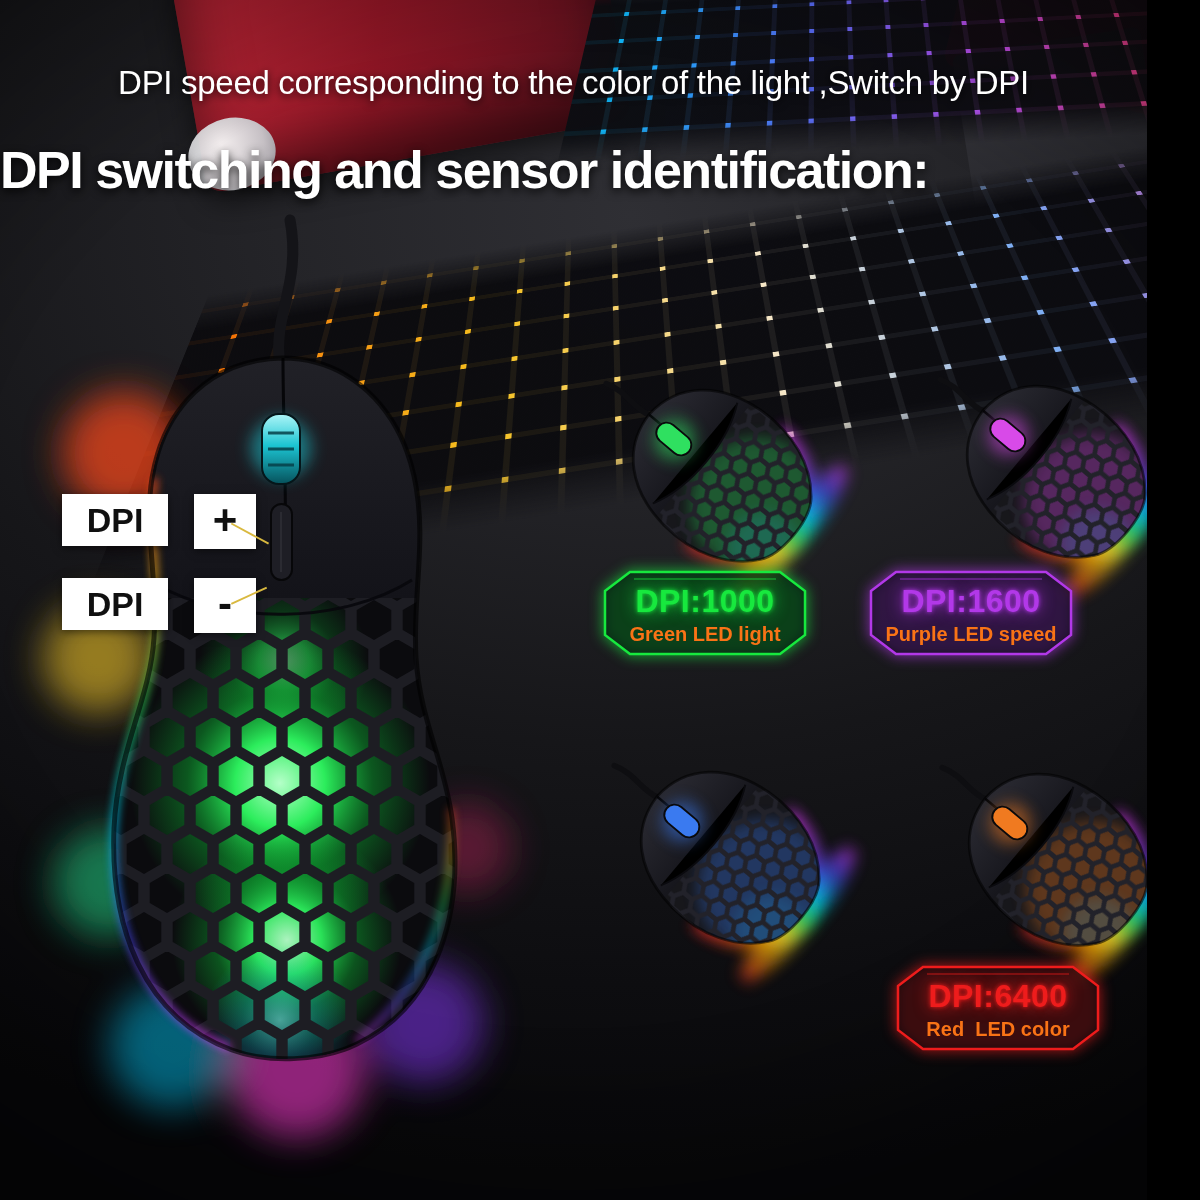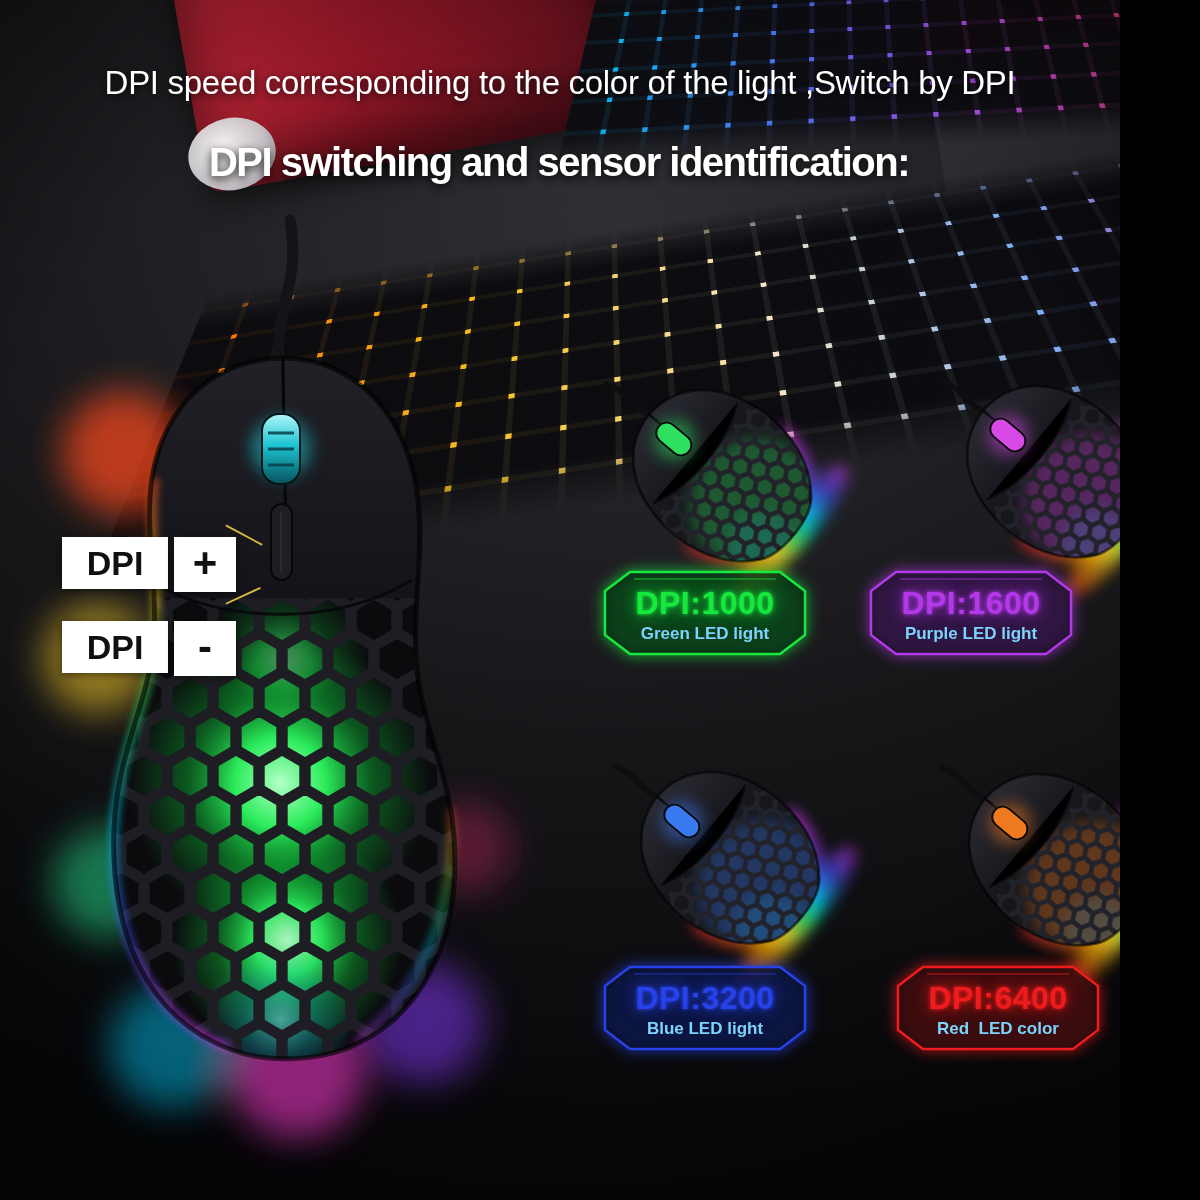--- a/index.html
+++ b/index.html
@@ -1,18 +1,18 @@
 <!DOCTYPE html>
 <html><head>
 <meta charset="utf-8">
 <style>
   html,body{margin:0;padding:0;background:#000;}
   .canvas{
     position:relative;width:1120px;height:1200px;overflow:hidden;
-    background:#0c0c0e;font-family:"Liberation Sans",sans-serif;
+    background:#0c0c0e;font-family:"Liberation Sans",sans-serif;padding-left:27px;
   }
   
   .desk{position:absolute;inset:0;z-index:0;
     background:radial-gradient(120% 80% at 55% 18%, #2f2f34 0%, #232327 28%, #161619 55%, #0d0d10 80%, #08080a 100%);}
   .red-pad{position:absolute;left:185px;top:-70px;width:430px;height:228px;z-index:1;
     transform:rotate(-10deg);border-radius:16px;
     background:linear-gradient(105deg,#c22738 0%,#8e1625 45%,#55101b 100%);
     box-shadow:inset 0 -30px 60px rgba(0,0,0,.55), 0 10px 30px rgba(0,0,0,.6);}
   .red-corner{position:absolute;right:-50px;top:-55px;width:240px;height:150px;z-index:1;
     transform:rotate(14deg);border-radius:12px;
@@ -36,28 +36,28 @@
     transform:rotate(-3deg) perspective(700px) rotateX(35deg);
     background-image:
       repeating-linear-gradient(90deg, rgba(10,10,14,.9) 0 34px, rgba(10,10,14,0) 34px 39px),
       repeating-linear-gradient(0deg, rgba(13,13,17,.9) 0 30px, rgba(13,13,17,0) 30px 35px),
       linear-gradient(90deg,#00c8ff 0%,#5a6eff 40%,#c850ff 70%,#ff3c78 100%);}
   .vignette{position:absolute;inset:0;z-index:3;pointer-events:none;
     background:radial-gradient(90% 70% at 50% 45%, transparent 58%, rgba(0,0,0,.55) 100%);}
   
   .subtitle{position:absolute;left:0;right:0;top:64px;z-index:6;text-align:center;color:#fff;
     font-size:33px;font-weight:400;letter-spacing:-.3px;text-shadow:0 2px 8px rgba(0,0,0,.85);}
-  .title{position:absolute;left:0;right:2px;top:140px;z-index:6;text-align:center;color:#fff;
-    font-size:40px;font-weight:700;letter-spacing:-1.5px;text-shadow:0 3px 10px rgba(0,0,0,.85);}
+  .title{position:absolute;left:0;right:2px;top:140px;z-index:6;text-align:left;color:#fff;
+    font-size:52px;font-weight:700;letter-spacing:-1.5px;text-shadow:0 3px 10px rgba(0,0,0,.85);}
   
   .big-mouse{position:absolute;left:52px;top:218px;width:460px;height:872px;z-index:5;}
   .big-mouse svg{width:100%;height:100%;display:block;overflow:visible;}
   .defs-svg{position:absolute;width:0;height:0;}
   
-  .callout{position:absolute;left:62px;z-index:7;display:flex;gap:6px;margin-top:43px;}
+  .callout{position:absolute;left:62px;z-index:7;display:flex;gap:26px;}
   .callout-plus{top:494px;}
   .callout-minus{top:578px;}
   .co-box{background:#fff;color:#101010;width:106px;height:52px;display:flex;align-items:center;
     justify-content:center;font-size:34px;font-weight:700;box-shadow:0 2px 8px rgba(0,0,0,.5);}
   .co-sign{width:62px;font-size:42px;padding-bottom:3px;}
   .callout-lines{position:absolute;inset:0;width:100%;height:100%;z-index:7;pointer-events:none;}
   .callout-lines path{stroke:var(--line,#d9b93f);stroke-width:2;fill:none;}
   
   .mini-mouse{position:absolute;width:310px;height:300px;z-index:5;}
   .mini-mouse svg{width:100%;height:100%;display:block;overflow:visible;transform:rotate(-50deg);}
@@ -72,21 +72,21 @@
   .p3{left:600px;top:958px;}
   .p4{left:893px;top:958px;text-align:center;}
   .plate-frame{position:absolute;inset:0;width:100%;height:100%;overflow:visible;
     filter:drop-shadow(0 0 7px currentColor);}
   .pf-main{fill:rgba(4,8,12,.62);stroke:currentColor;stroke-width:2.5;}
   .pf-accent{fill:none;stroke:currentColor;stroke-width:1.5;opacity:.5;}
   .plate-text{position:absolute;inset:0;display:flex;flex-direction:column;align-items:center;
     justify-content:center;padding-top:4px;}
   .plate-dpi{font-size:32px;font-weight:700;line-height:1;letter-spacing:.5px;
     text-shadow:0 0 16px currentColor, 0 0 4px currentColor;}
-  .plate-led{font-size:17px;font-weight:700;color:#7dd3fc;margin-top:6px;line-height:1.1;white-space:pre;}
+  .plate-led{font-size:20px;font-weight:700;color:#f97316;margin-top:6px;line-height:1.1;white-space:pre;}
 </style>
 </head>
 <body>
 
 <div class="canvas">
 
   <div class="desk"></div>
   <div class="red-pad"></div>
   <div class="red-corner"></div>
   <div class="desk-right"></div>
@@ -281,31 +281,21 @@
       <div class="plate-led">Green LED light</div>
     </div>
   </div>
   <div class="plate p2" style="--c: #b238e8;">
     <svg class="plate-frame" viewBox="0 0 210 100">
       <path class="pf-main" d="M5 28 L30 9 L180 9 L205 28 L205 72 L180 91 L30 91 L5 72 Z"></path>
       <path class="pf-accent" d="M34 16 L176 16"></path>
     </svg>
     <div class="plate-text">
       <div class="plate-dpi">DPI:1600</div>
-      <div class="plate-led">Purple LED light</div>
-    </div>
-  </div>
-  <div class="plate p3" style="--c: #2742e8;">
-    <svg class="plate-frame" viewBox="0 0 210 100">
-      <path class="pf-main" d="M5 28 L30 9 L180 9 L205 28 L205 72 L180 91 L30 91 L5 72 Z"></path>
-      <path class="pf-accent" d="M34 16 L176 16"></path>
-    </svg>
-    <div class="plate-text">
-      <div class="plate-dpi">DPI:3200</div>
-      <div class="plate-led">Blue LED light</div>
+      <div class="plate-led">Purple LED speed</div>
     </div>
   </div>
   <div class="plate p4" style="--c: #ee1c1c;">
     <svg class="plate-frame" viewBox="0 0 210 100">
       <path class="pf-main" d="M5 28 L30 9 L180 9 L205 28 L205 72 L180 91 L30 91 L5 72 Z"></path>
       <path class="pf-accent" d="M34 16 L176 16"></path>
     </svg>
     <div class="plate-text">
       <div class="plate-dpi">DPI:6400</div>
       <div class="plate-led">Red  LED color</div>

